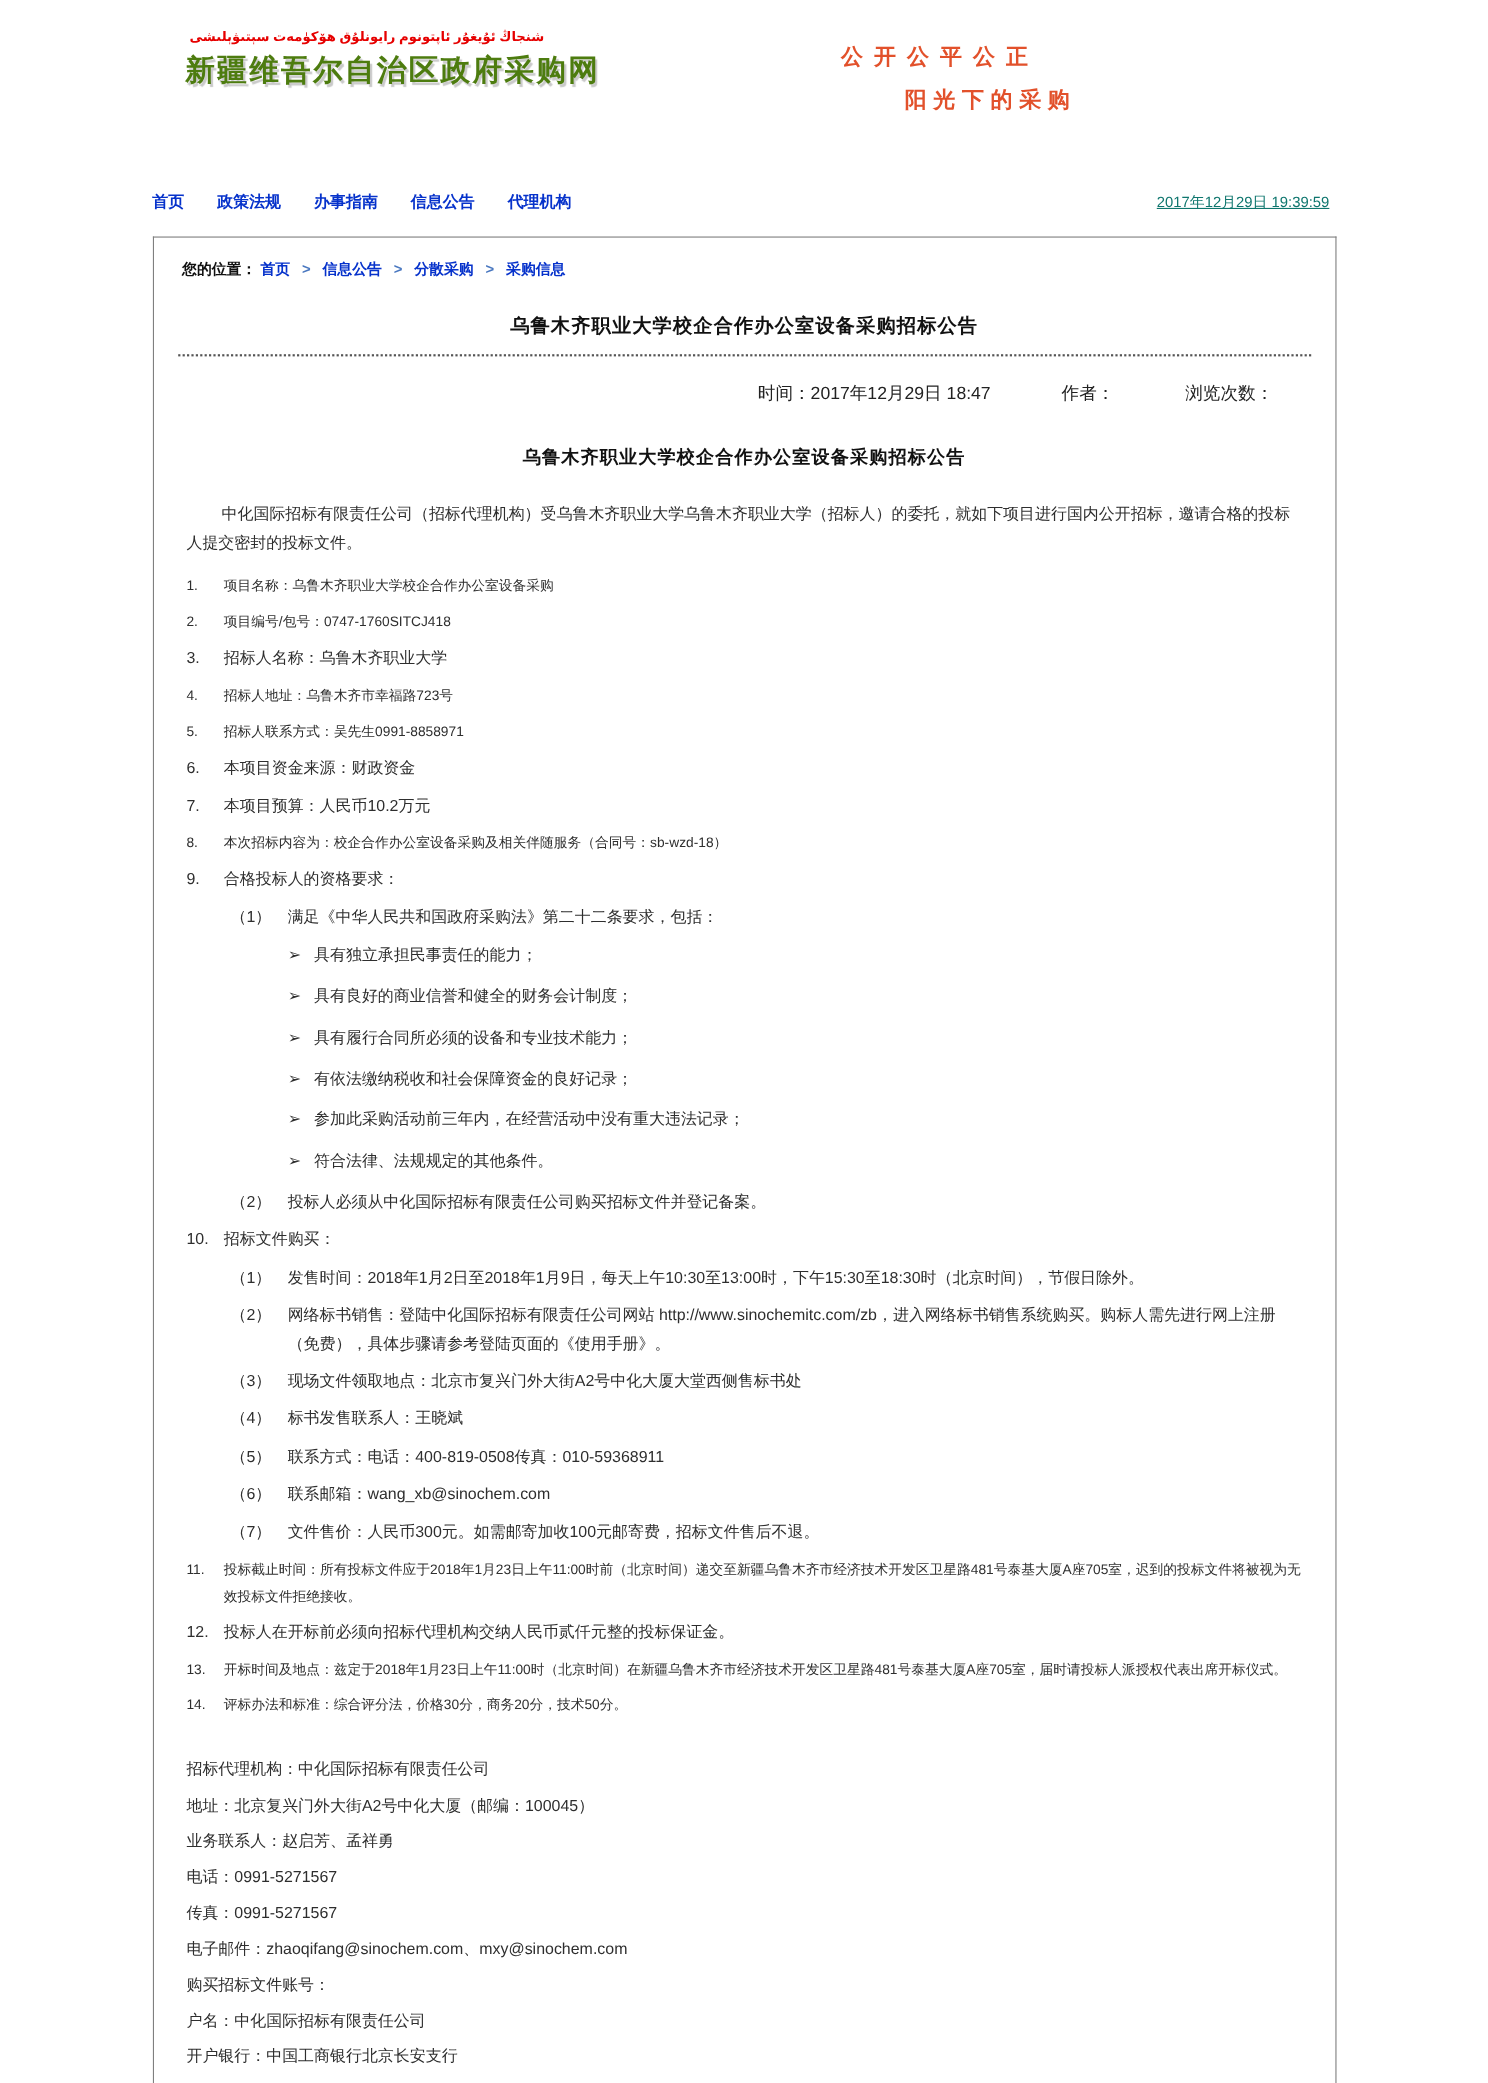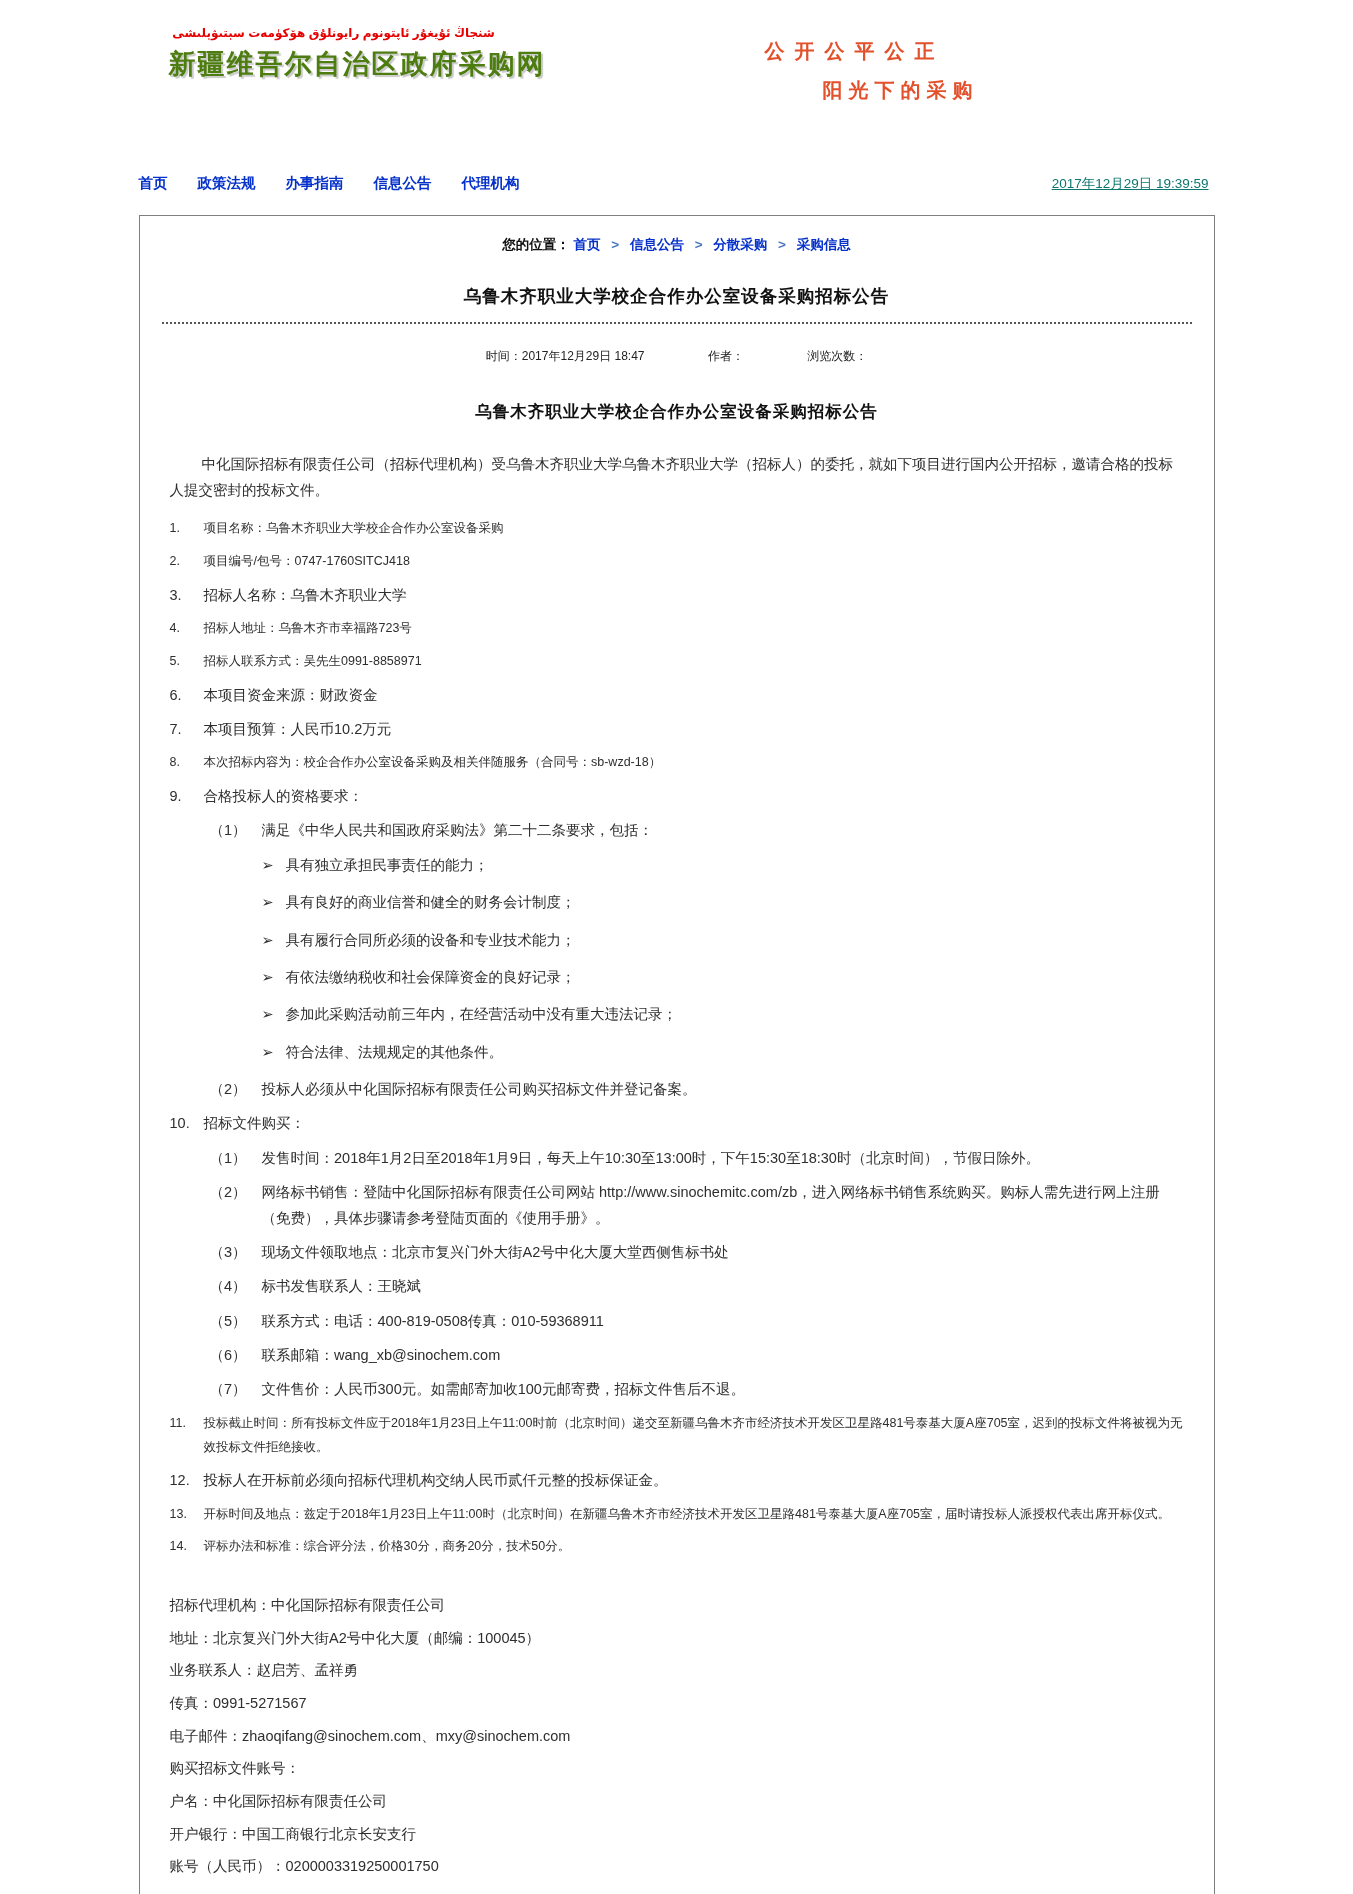--- a/index.html
+++ b/index.html
@@ -24,27 +24,27 @@
   .slogan-l2 { margin-top:12px; margin-left:58px; letter-spacing:6px; }
 
   
   .navbar { display:flex; align-items:center; margin-top:14px; font-size:14.5px; }
   .nav-link { color:#0632cb; font-weight:bold; margin-right:30px; text-decoration:none; cursor:pointer; }
   .nav-date { margin-left:auto; color:#0f766e; font-size:13.5px; margin-right:6px;text-decoration:underline; }
 
   
   .content-box { margin-top:22px; border:1px solid #7f7f7f; border-bottom:3px solid #6a6a6a;
                  padding:20px 26px 14px 26px; background:#fff; }
-  .breadcrumb { font-size:13.5px; font-weight:bold; color:#111;text-align:center; }
+  .breadcrumb { font-size:13.5px; font-weight:bold; color:#111; }
   .breadcrumb a { color:#0632cb; text-decoration:none; cursor:pointer; }
   .crumb-sep { color:#4a78c0; margin:0 7px; font-weight:bold; }
   .page-title { text-align:center; font-size:17.5px; font-weight:bold; color:#111;
                 margin:30px 0 14px 0; letter-spacing:1px; }
   .dotted-rule { border:none; border-top:2px dotted #555; margin:0 -4px; }
-  .meta { text-align:center; font-size:12px; color:#222; margin:24px 0 8px 0; }
+  .meta { text-align:right; font-size:16px; color:#222; margin:24px 0 8px 0; }
   .meta span { margin:0 30px; }
   .body-title { text-align:center; font-size:16.5px; font-weight:bold; color:#111;
                 margin:36px 0 28px 0; letter-spacing:1px; }
   .intro { font-size:14.5px; line-height:1.8; text-indent:2.2em; color:#2e2e2e; padding:0 4px; }
 
   
   .doc-list { margin-top:14px; padding:0 4px; }
   .line { display:flex; align-items:flex-start; line-height:1.75; margin-bottom:9px; color:#2e2e2e; }
   .line .num { flex:0 0 34px; }
   .line.lvl1 { margin-left:40px; }
@@ -226,20 +226,21 @@
       <div class="line lvl0 s">
           <span class="num">14.</span>
           <span class="txt">评标办法和标准：综合评分法，价格30分，商务20分，技术50分。</span>
         </div>
     </div>
 
     <div class="contact">
       <div class="cline">招标代理机构：中化国际招标有限责任公司</div>
       <div class="cline">地址：北京复兴门外大街A2号中化大厦（邮编：100045）</div>
       <div class="cline">业务联系人：赵启芳、孟祥勇</div>
+      <div class="cline">电话：0991-5271567</div>
       <div class="cline">传真：0991-5271567</div>
       <div class="cline">电子邮件：zhaoqifang@sinochem.com、mxy@sinochem.com</div>
       <div class="cline">购买招标文件账号：</div>
       <div class="cline">户名：中化国际招标有限责任公司</div>
       <div class="cline">开户银行：中国工商银行北京长安支行</div>
       <div class="cline">账号（人民币）：0200003319250001750</div>
     </div>
 
   </div>
 

